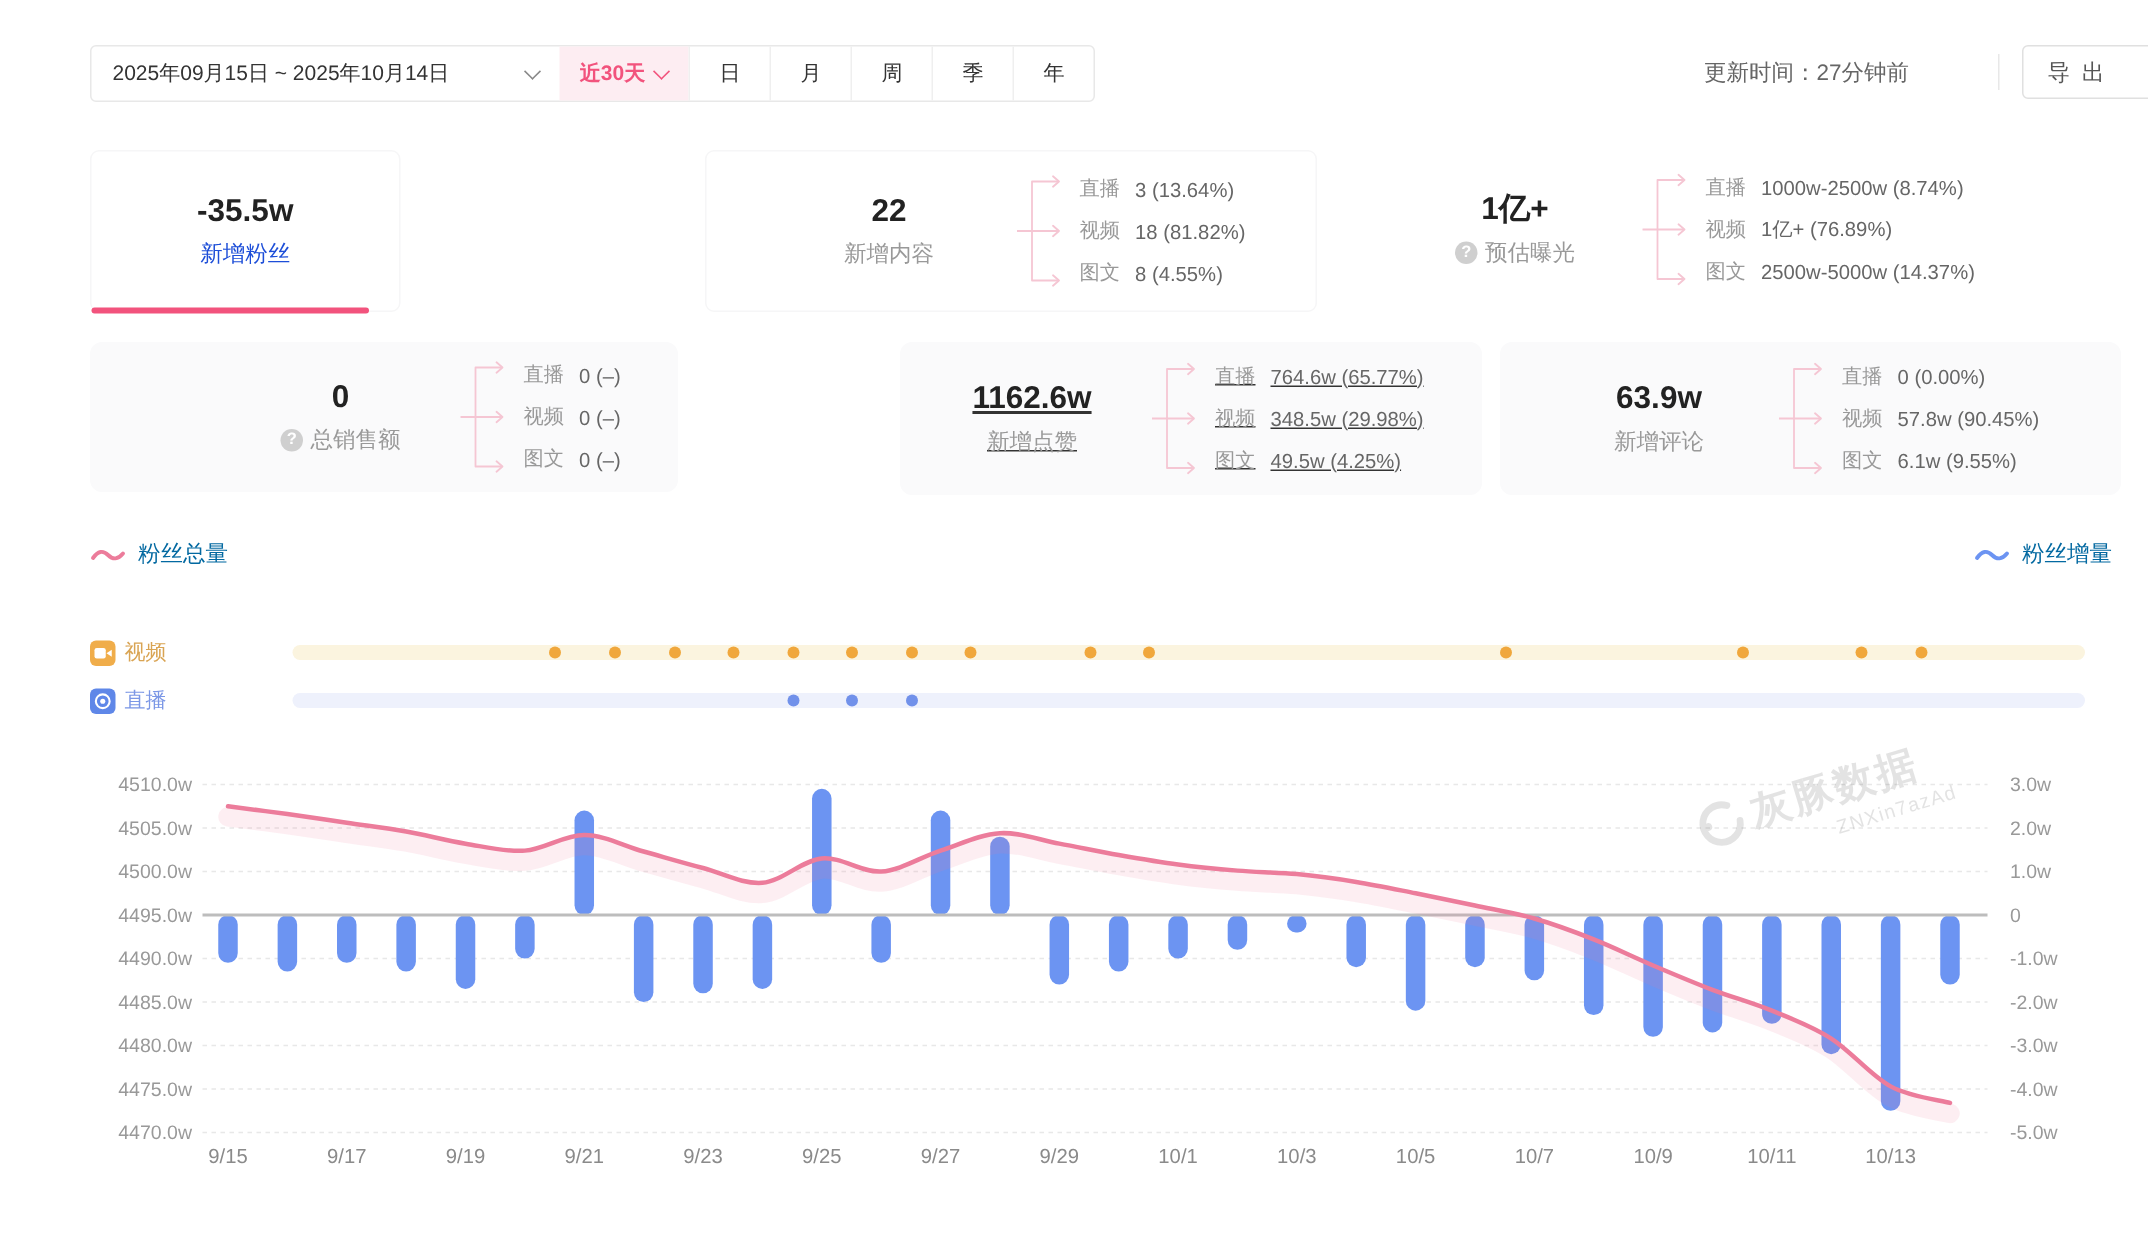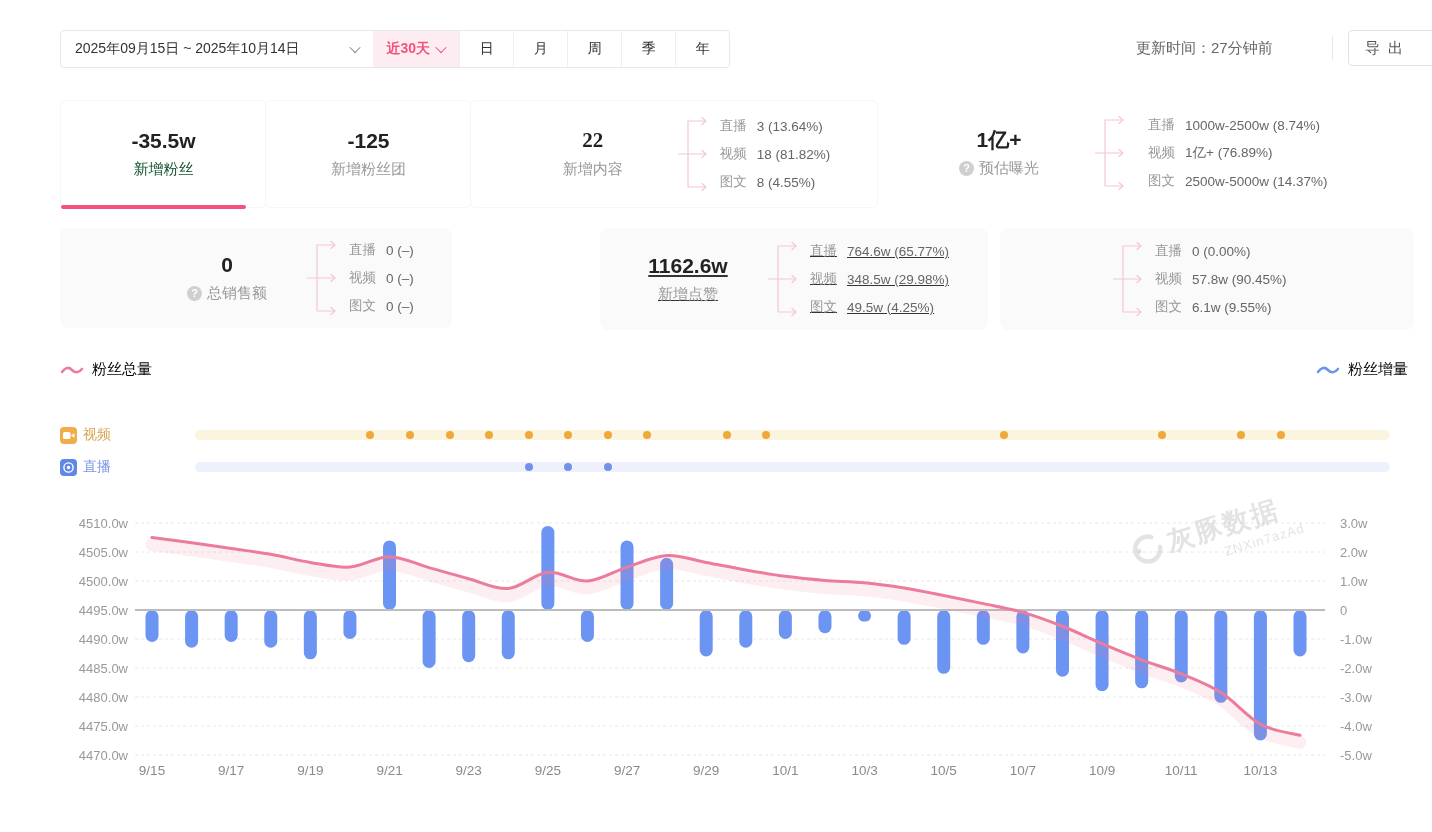--- a/index.html
+++ b/index.html
@@ -19,32 +19,32 @@
   .export-btn{position:absolute;left:1348px;top:30px;width:96px;height:36px;background:#fff;
               border:1px solid #E0E0E0;border-radius:4px;font-size:15px;color:#555;
               letter-spacing:8px;padding-left:16px;display:flex;align-items:center;cursor:pointer;}
   
   .card{position:absolute;background:#fff;border:1px solid #F6F6F7;border-radius:6px;
         display:flex;align-items:center;justify-content:center;}
   .card.gray{background:#FAFAFB;border-color:#FAFAFB;border-radius:8px;}
   .vblock{display:flex;flex-direction:column;align-items:center;justify-content:center;gap:9px;}
   .v-num{font-size:21px;font-weight:bold;color:#222;line-height:1;}
   .v-label{font-size:15px;color:#999;display:flex;align-items:center;gap:5px;}
-  .v-label.dark{color:#14532d;}
+  .v-label.dark{color:#1d4ed8;}
   .underline{position:absolute;left:0;bottom:-2px;width:185px;height:4px;background:#F2537D;border-radius:2px;}
   .help{width:15px;height:15px;border-radius:50%;background:#CFCFCF;color:#fff;font-size:11px;
         font-weight:bold;display:inline-flex;align-items:center;justify-content:center;cursor:pointer;}
   .bk{display:flex;flex-direction:column;}
   .bk-row{height:28px;display:flex;align-items:center;font-size:13.5px;}
   .bk-name{color:#999;margin-right:10px;}
   .bk-val{color:#666;}
   .tree{flex:0 0 auto;margin:0 4px;}
   .tree path{stroke:#F5C6D3;fill:none;stroke-width:1.2;stroke-linejoin:round;stroke-linecap:round;}
   
-  .legend{position:absolute;top:360px;display:flex;align-items:center;gap:8px;font-size:15px;color:#000000;}
+  .legend{position:absolute;top:360px;display:flex;align-items:center;gap:8px;font-size:15px;color:#0369a1;}
   
   .track-row{position:absolute;left:60px;display:flex;align-items:center;height:18px;}
   .track-icon{width:17px;height:17px;border-radius:4px;display:flex;align-items:center;justify-content:center;margin-right:6px;}
   .track-label{font-size:14px;}
   .track-bar{position:absolute;left:135px;width:1195px;height:10px;border-radius:5px;top:4px;}
   .bar-video{background:#FBF4DF;}
   .bar-live{background:#EEF1FC;}
   .dot{position:absolute;top:1px;width:8px;height:8px;border-radius:50%;}
   .dot.video{background:#F0A73C;}
   .dot.live{background:#7191EA;}
@@ -82,29 +82,23 @@
   <button class="export-btn">导出</button>
 
   <div class="card" style="left:60px;top:100px;width:205px;height:106px;">
     <div class="vblock">
       <div class="v-num">-35.5w</div>
       <div class="v-label dark">新增粉丝</div>
     </div>
     <div class="underline"></div>
   </div>
 
-  <div class="card" style="left:265px;top:100px;width:205px;height:106px;">
-    <div class="vblock">
-      <div class="v-num">-125</div>
-      <div class="v-label">新增粉丝团</div>
-    </div>
-  </div>
 
   <div class="card" style="left:470px;top:100px;width:406px;height:106px;gap:6px;">
-    <div class="vblock" style="min-width:150px;font-family:Liberation Serif, serif;">
+    <div class="vblock" style="min-width:150px;">
       <div class="v-num">22</div>
       <div class="v-label">新增内容</div>
     </div>
     <svg class="tree" width="32" height="84">
       <path d="M0 42 H10 M10 42 V9 H27 M10 42 V75 H27 M10 42 H27"></path>
       <path d="M24 5.5 L28 9 L24 12.5 M24 38.5 L28 42 L24 45.5 M24 71.5 L28 75 L24 78.5"></path>
     </svg>
     <div class="bk">
       <div class="bk-row">
           <span class="bk-name">直播</span>
@@ -114,21 +108,21 @@
           <span class="bk-name">视频</span>
           <span class="bk-val">18 (81.82%)</span>
         </div>
       <div class="bk-row">
           <span class="bk-name">图文</span>
           <span class="bk-val">8 (4.55%)</span>
         </div>
     </div>
   </div>
 
-  <div class="card" style="left:906px;top:100px;width:520px;height:106px;gap:17px;border:none;">
+  <div class="card" style="left:906px;top:100px;width:520px;height:106px;gap:6px;border:none;">
     <div class="vblock" style="min-width:150px;">
       <div class="v-num">1亿+</div>
       <div class="v-label">
         <span class="help">?</span>
         <span>预估曝光</span>
       </div>
     </div>
     <svg class="tree" width="32" height="84">
       <path d="M0 42 H10 M10 42 V9 H27 M10 42 V75 H27 M10 42 H27"></path>
       <path d="M24 5.5 L28 9 L24 12.5 M24 38.5 L28 42 L24 45.5 M24 71.5 L28 75 L24 78.5"></path>
@@ -196,20 +190,24 @@
           <span class="bk-val">348.5w (29.98%)</span>
         </div>
       <div class="bk-row">
           <span class="bk-name">图文</span>
           <span class="bk-val">49.5w (4.25%)</span>
         </div>
     </div>
   </div>
 
   <div class="card gray" style="left:1000px;top:228px;width:412px;height:100px;gap:6px;">
+    <div class="vblock" style="min-width:140px;">
+      <div class="v-num">63.9w</div>
+      <div class="v-label">新增评论</div>
+    </div>
     <svg class="tree" width="32" height="84">
       <path d="M0 42 H10 M10 42 V9 H27 M10 42 V75 H27 M10 42 H27"></path>
       <path d="M24 5.5 L28 9 L24 12.5 M24 38.5 L28 42 L24 45.5 M24 71.5 L28 75 L24 78.5"></path>
     </svg>
     <div class="bk" style="min-width:150px;">
       <div class="bk-row">
           <span class="bk-name">直播</span>
           <span class="bk-val">0 (0.00%)</span>
         </div>
       <div class="bk-row">

